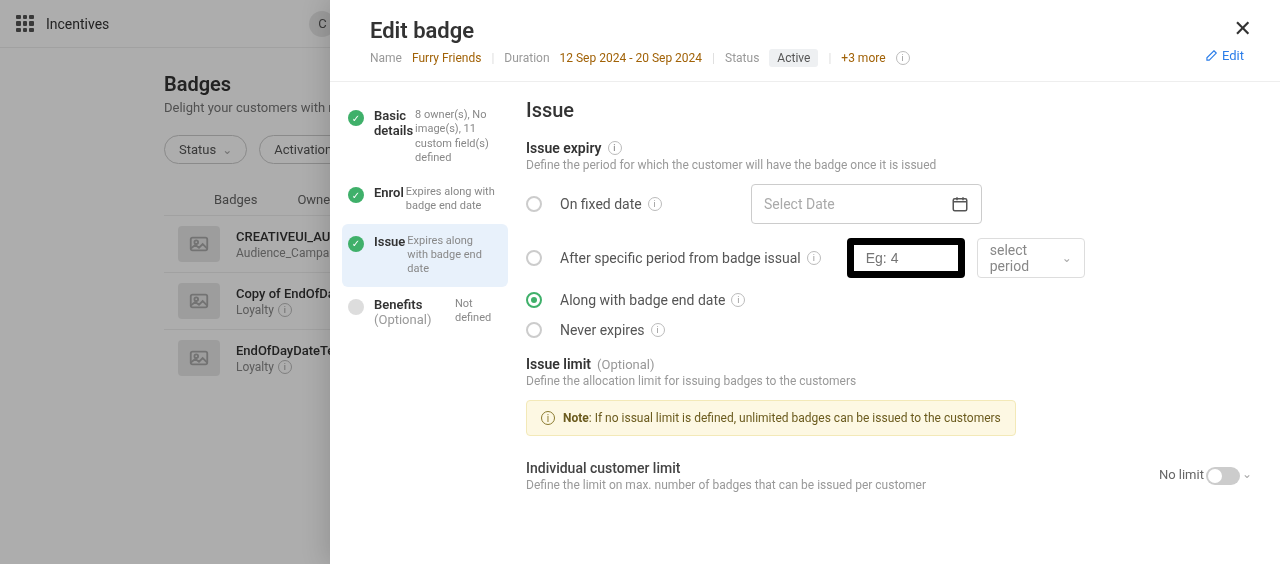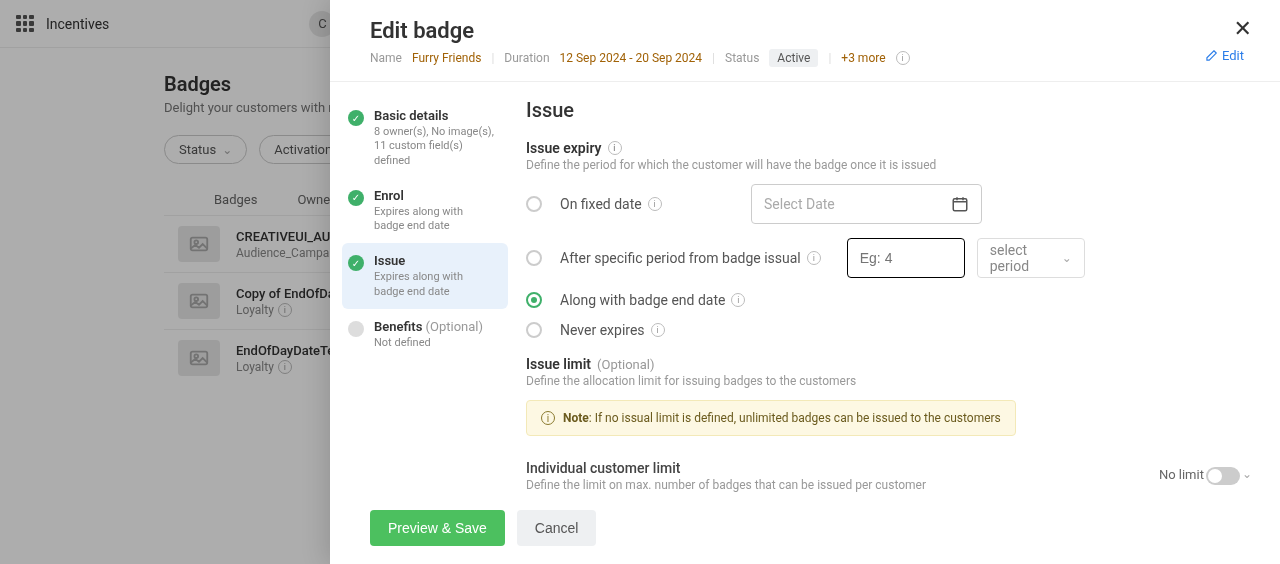--- a/index.html
+++ b/index.html
@@ -43,40 +43,40 @@
 .info-icon { display: inline-flex; width: 14px; height: 14px; border: 1px solid #bbb; border-radius: 50%; align-items: center; justify-content: center; font-size: 9px; color: #999; font-style: normal; }
 
 .panel-body { flex: 1; display: flex; overflow: hidden; }
 .steps { width: 178px; padding: 16px 0 16px 12px; }
 .step { display: flex; gap: 10px; padding: 10px 12px 10px 6px; border-radius: 6px; cursor: pointer; }
 .step.active { background: #e8f1fb; }
 .step-icon { width: 16px; height: 16px; border-radius: 50%; flex-shrink: 0; margin-top: 2px; display: flex; align-items: center; justify-content: center; }
 .step-icon.done { background: #3fb06a; color: #fff; }
 .step-icon.done::after { content: "✓"; font-size: 10px; }
 .step-icon.pending { background: #ddd; }
-.step-body { display: flex; flex-direction: column; gap: 2px; }
+.step-body { display: flex; flex-direction: row; gap: 2px; }
 .step-title { font-size: 13px; font-weight: 600; color: #333; }
 .step-title .opt { font-weight: 400; color: #999; }
 .step-desc { font-size: 11px; color: #888; line-height: 1.3; }
 
 .main { flex: 1; padding: 16px 28px 0 18px; overflow-y: auto; position: relative; }
 .main::-webkit-scrollbar { width: 6px; }
 .main::-webkit-scrollbar-thumb { background: #ddd; border-radius: 3px; }
 .section-h { font-size: 20px; font-weight: 500; margin-bottom: 18px; }
 .field-block { margin-bottom: 18px; }
 .field-label { font-size: 14px; font-weight: 600; color: #333; display: flex; align-items: center; gap: 6px; margin-bottom: 2px; }
 .field-label .opt { font-weight: 400; color: #999; font-size: 13px; }
 .field-desc { font-size: 12px; color: #999; margin-bottom: 12px; }
 .radio-row { display: flex; align-items: center; gap: 12px; margin-bottom: 14px; }
 .radio { width: 16px; height: 16px; border: 2px solid #ccc; border-radius: 50%; flex-shrink: 0; cursor: pointer; position: relative; }
 .radio.sel { border-color: #3fb06a; }
 .radio.sel::after { content: ""; position: absolute; inset: 3px; background: #3fb06a; border-radius: 50%; }
 .radio-label { font-size: 14px; color: #555; display: flex; align-items: center; gap: 6px; margin-left: 6px; }
 .date-input { width: 231px; height: 40px; border: 1px solid #ccc; border-radius: 4px; padding: 0 12px; display: flex; align-items: center; justify-content: space-between; color: #aaa; font-size: 14px; margin-left: auto; margin-right: 270px; }
-.num-input { width: 118px; height: 40px; border: 1px solid #000000; border-radius: 4px; padding: 0 12px; color: #bbb; font-size: 14px; }
+.num-input { width: 118px; height: 40px; border: 7px solid #000000; border-radius: 4px; padding: 0 12px; color: #bbb; font-size: 14px; }
 .select-input { width: 108px; height: 40px; border: 1px solid #ddd; border-radius: 4px; padding: 0 12px; color: #888; font-size: 14px; display: flex; align-items: center; justify-content: space-between; }
 .note-box { background: #fdf8e3; border: 1px solid #f3e9b8; border-radius: 4px; padding: 10px 14px; font-size: 12px; color: #6b5b1e; display: flex; align-items: center; gap: 8px; margin-top: 4px; width: fit-content; }
 .note-box .note-icon { width: 14px; height: 14px; border: 1.5px solid #8a7a2e; border-radius: 50%; display: flex; align-items: center; justify-content: center; font-size: 10px; color: #8a7a2e; }
 .limit-row { display: flex; align-items: flex-start; justify-content: space-between; padding: 6px 0; }
 .limit-left .limit-title { font-size: 14px; font-weight: 500; color: #444; margin-bottom: 2px; }
 .limit-left .limit-desc { font-size: 12px; color: #999; }
 .limit-right { display: flex; gap: 2px; margin-top: 7px; }
 .nolimit { font-size: 13px; color: #666; }
 .toggle { width: 34px; height: 18px; background: #ccc; border-radius: 10px; position: relative; cursor: pointer; }
 .toggle::after { content: ""; position: absolute; top: 2px; left: 2px; width: 14px; height: 14px; background: #fff; border-radius: 50%; }
@@ -314,17 +314,13 @@
         <div class="limit-right">
           <span class="nolimit">No limit</span>
           <div class="toggle"></div>
           <span class="chev">⌄</span>
         </div>
       </div>
 
     </div>
   </div>
 
-  <div class="panel-foot">
-    <button class="btn btn-primary">Preview &amp; Save</button>
-    <button class="btn btn-secondary">Cancel</button>
-  </div>
 </div>
 
 </body></html>

